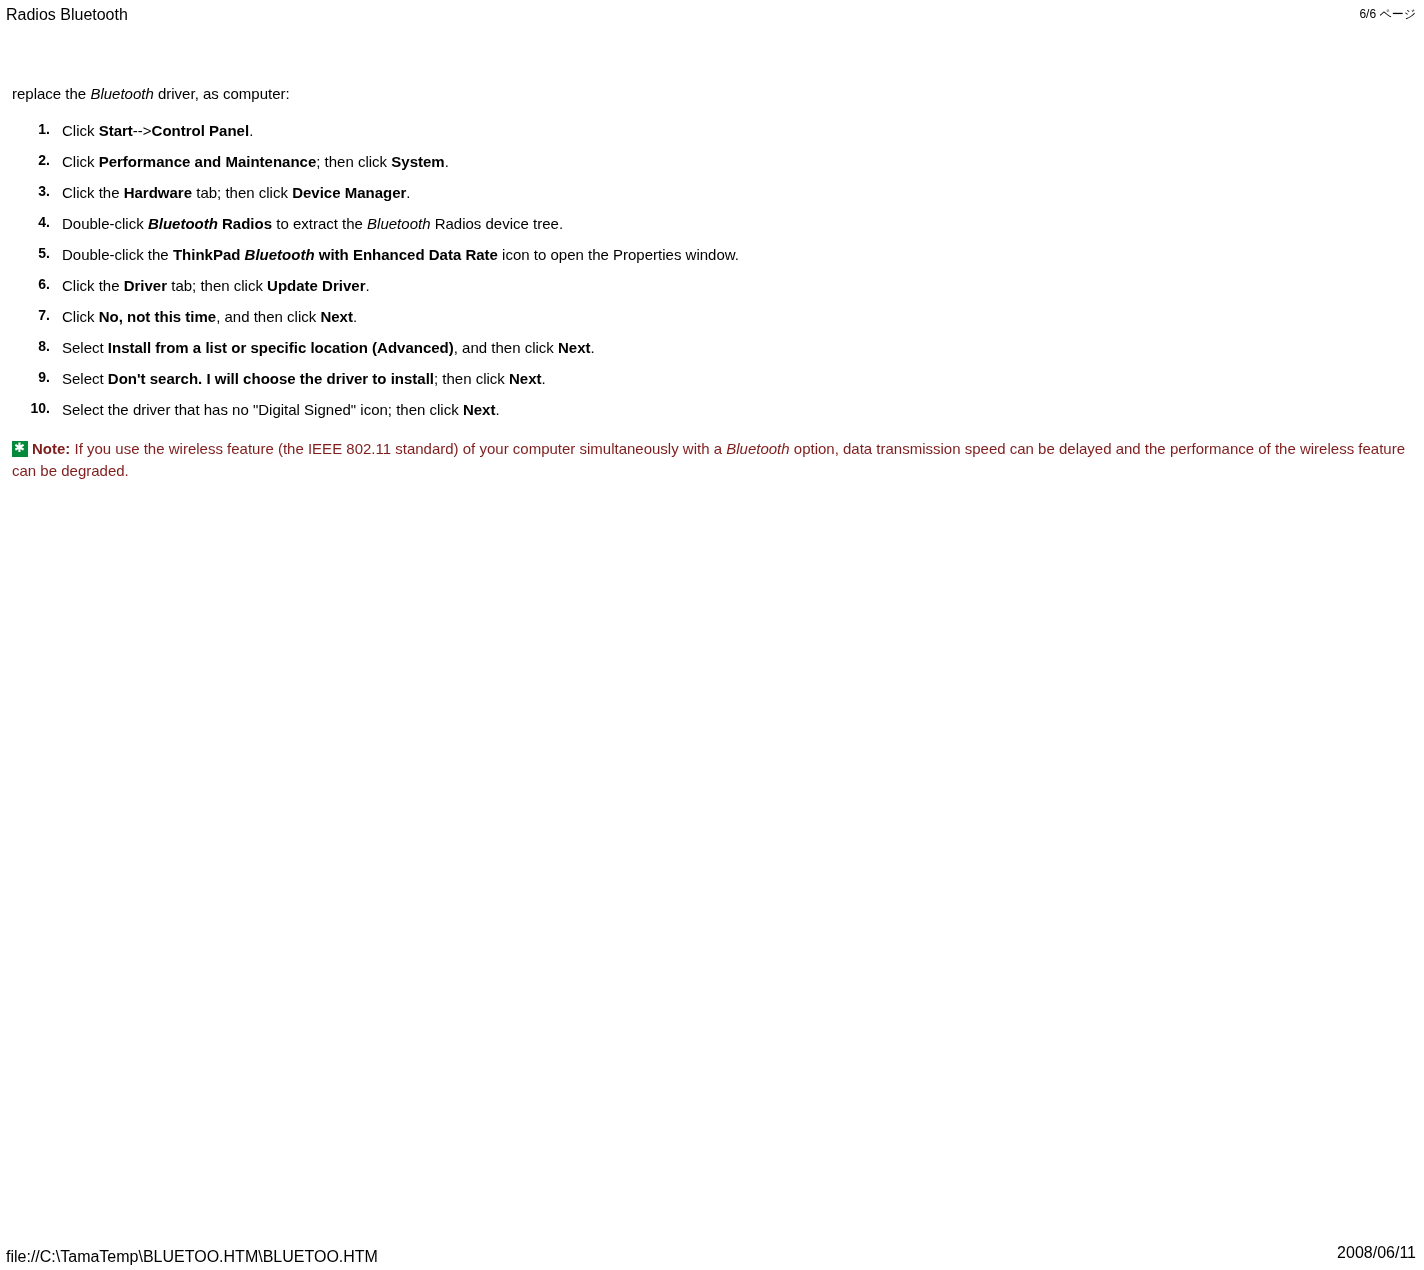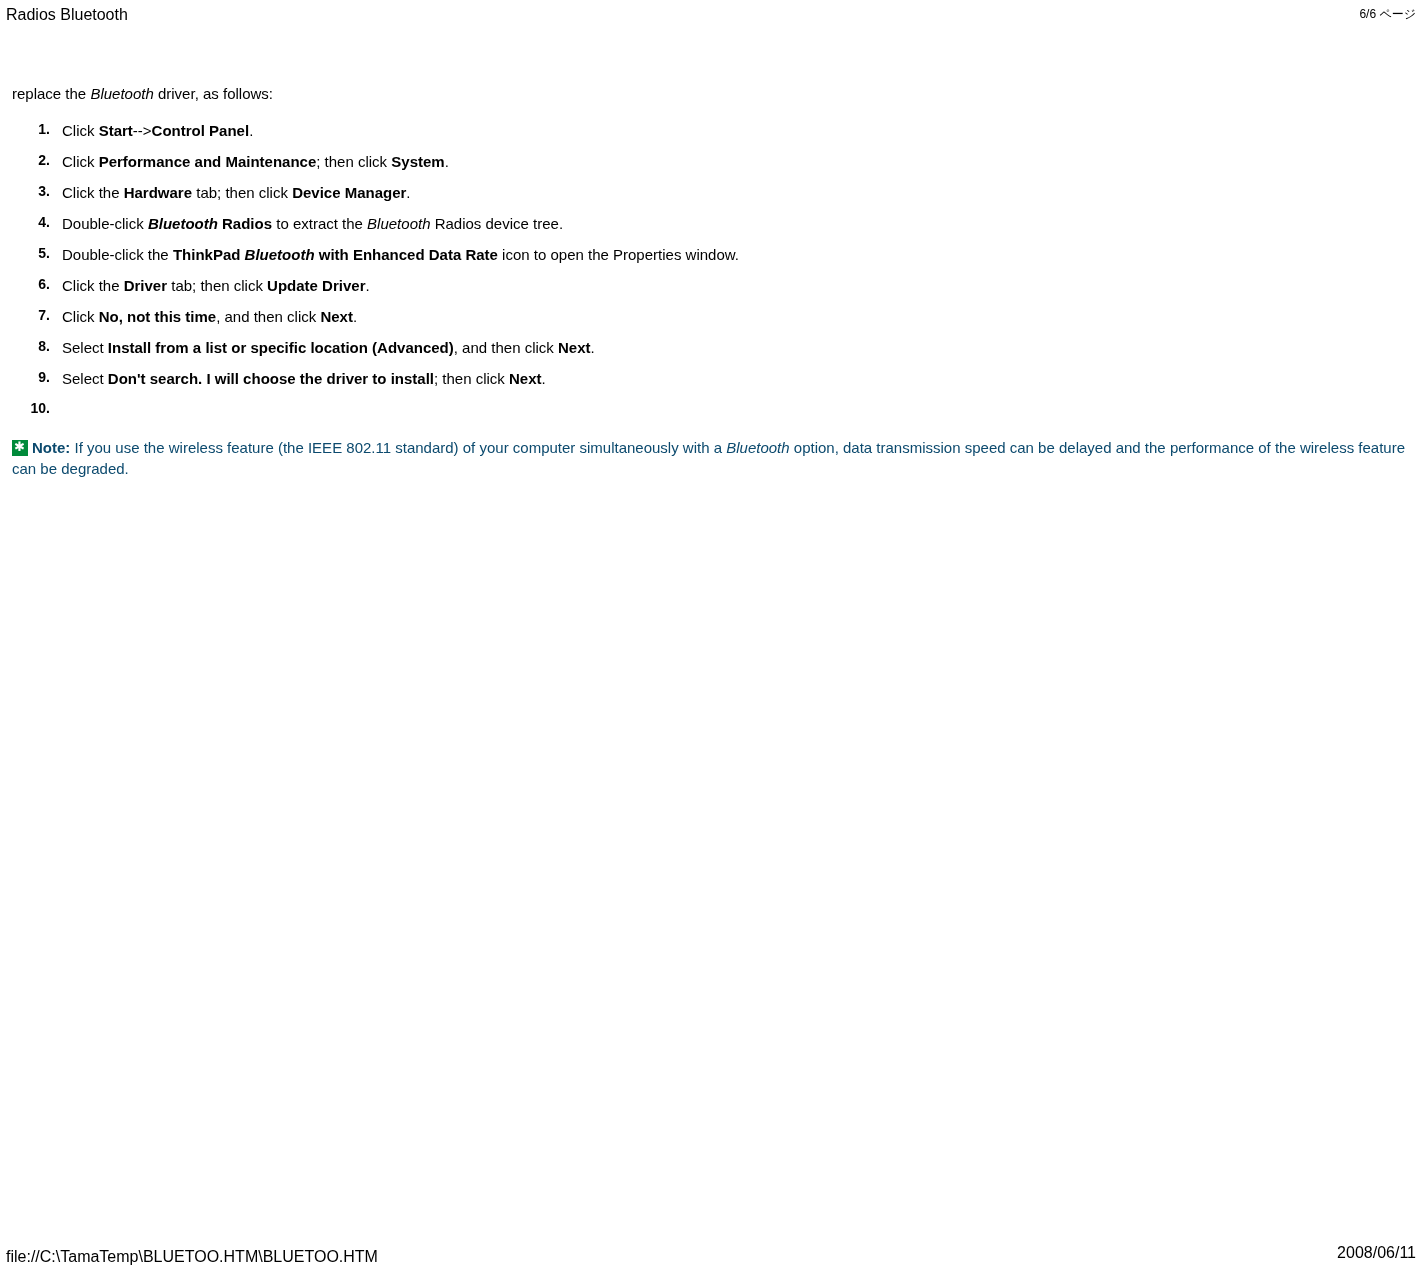--- a/index.html
+++ b/index.html
@@ -68,21 +68,21 @@
     text-align: right;
     font-weight: bold;
     font-size: 14px;
     padding-right: 12px;
     flex-shrink: 0;
   }
   ol.steps li .txt {
     font-size: 15px;
   }
   .note-block {
-    color: #0c4a6e;
+    color: #7f1d1d;
     font-size: 15px;
     line-height: 1.45;
     margin-top: 14px;
   }
   .note-icon {
     display: inline-block;
     width: 16px;
     height: 16px;
     background: #008a3a;
     position: relative;
@@ -101,21 +101,21 @@
 </style>
 </head>
 <body>
 
 <div class="header-left">Radios Bluetooth</div>
 <div class="header-right">6/6 ページ</div>
 
 <div class="content">
 
   <div class="intro">
-    <span>replace the </span><span class="italic">Bluetooth</span><span> driver, as follows:</span>
+    <span>replace the </span><span class="italic">Bluetooth</span><span> driver, as computer:</span>
   </div>
 
   <ol class="steps" id="steps">
       <li>
         <span class="num">1.</span>
         <span class="txt"><span>Click </span><span class="bold">Start</span><span>--&gt;</span><span class="bold">Control Panel</span><span>.</span></span>
       </li>
       <li>
         <span class="num">2.</span>
         <span class="txt"><span>Click </span><span class="bold">Performance and Maintenance</span><span>; then click </span><span class="bold">System</span><span>.</span></span>
@@ -143,20 +143,21 @@
       <li>
         <span class="num">8.</span>
         <span class="txt"><span>Select </span><span class="bold">Install from a list or specific location (Advanced)</span><span>, and then click </span><span class="bold">Next</span><span>.</span></span>
       </li>
       <li>
         <span class="num">9.</span>
         <span class="txt"><span>Select </span><span class="bold">Don't search. I will choose the driver to install</span><span>; then click </span><span class="bold">Next</span><span>.</span></span>
       </li>
       <li>
         <span class="num">10.</span>
+        <span class="txt"><span>Select the driver that has no "Digital Signed" icon; then click </span><span class="bold">Next</span><span>.</span></span>
       </li>
     </ol>
 
   <div class="note-block">
     <span class="note-icon"></span><span class="bold">Note:</span><span> If you use the wireless feature (the IEEE 802.11 standard) of your computer simultaneously with a </span><span class="italic">Bluetooth</span><span> option, data transmission speed can be delayed and the performance of the wireless feature can be degraded.</span>
   </div>
 
 </div>
 
 <div class="footer-left">file://C:\TamaTemp\BLUETOO.HTM\BLUETOO.HTM</div>

